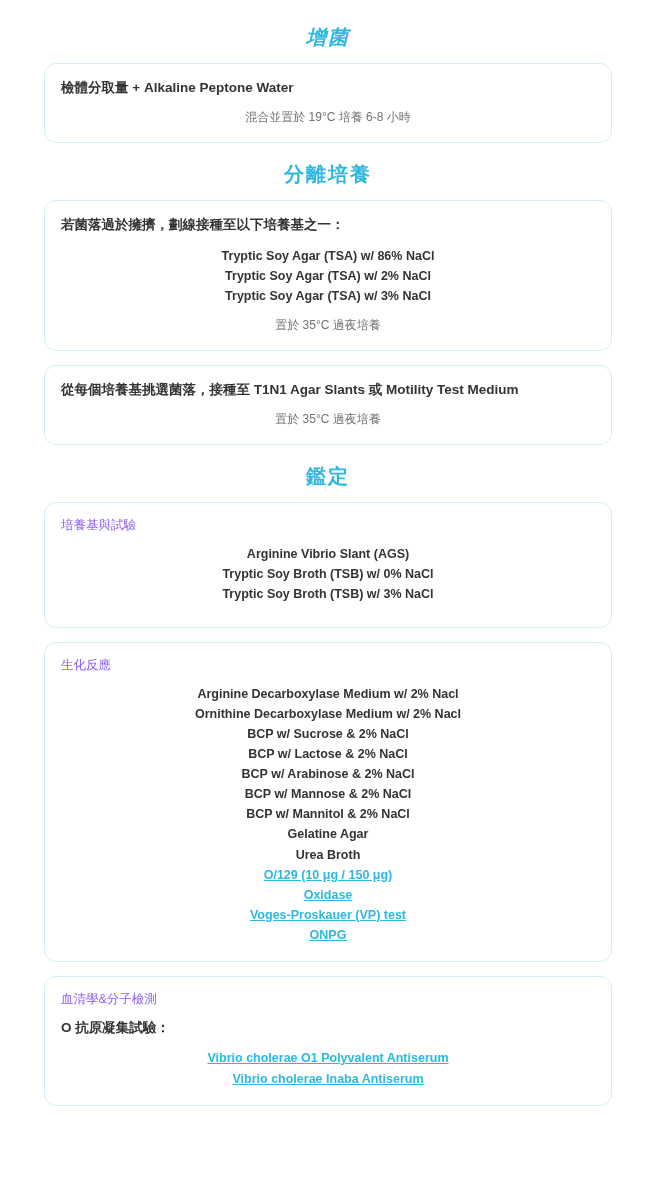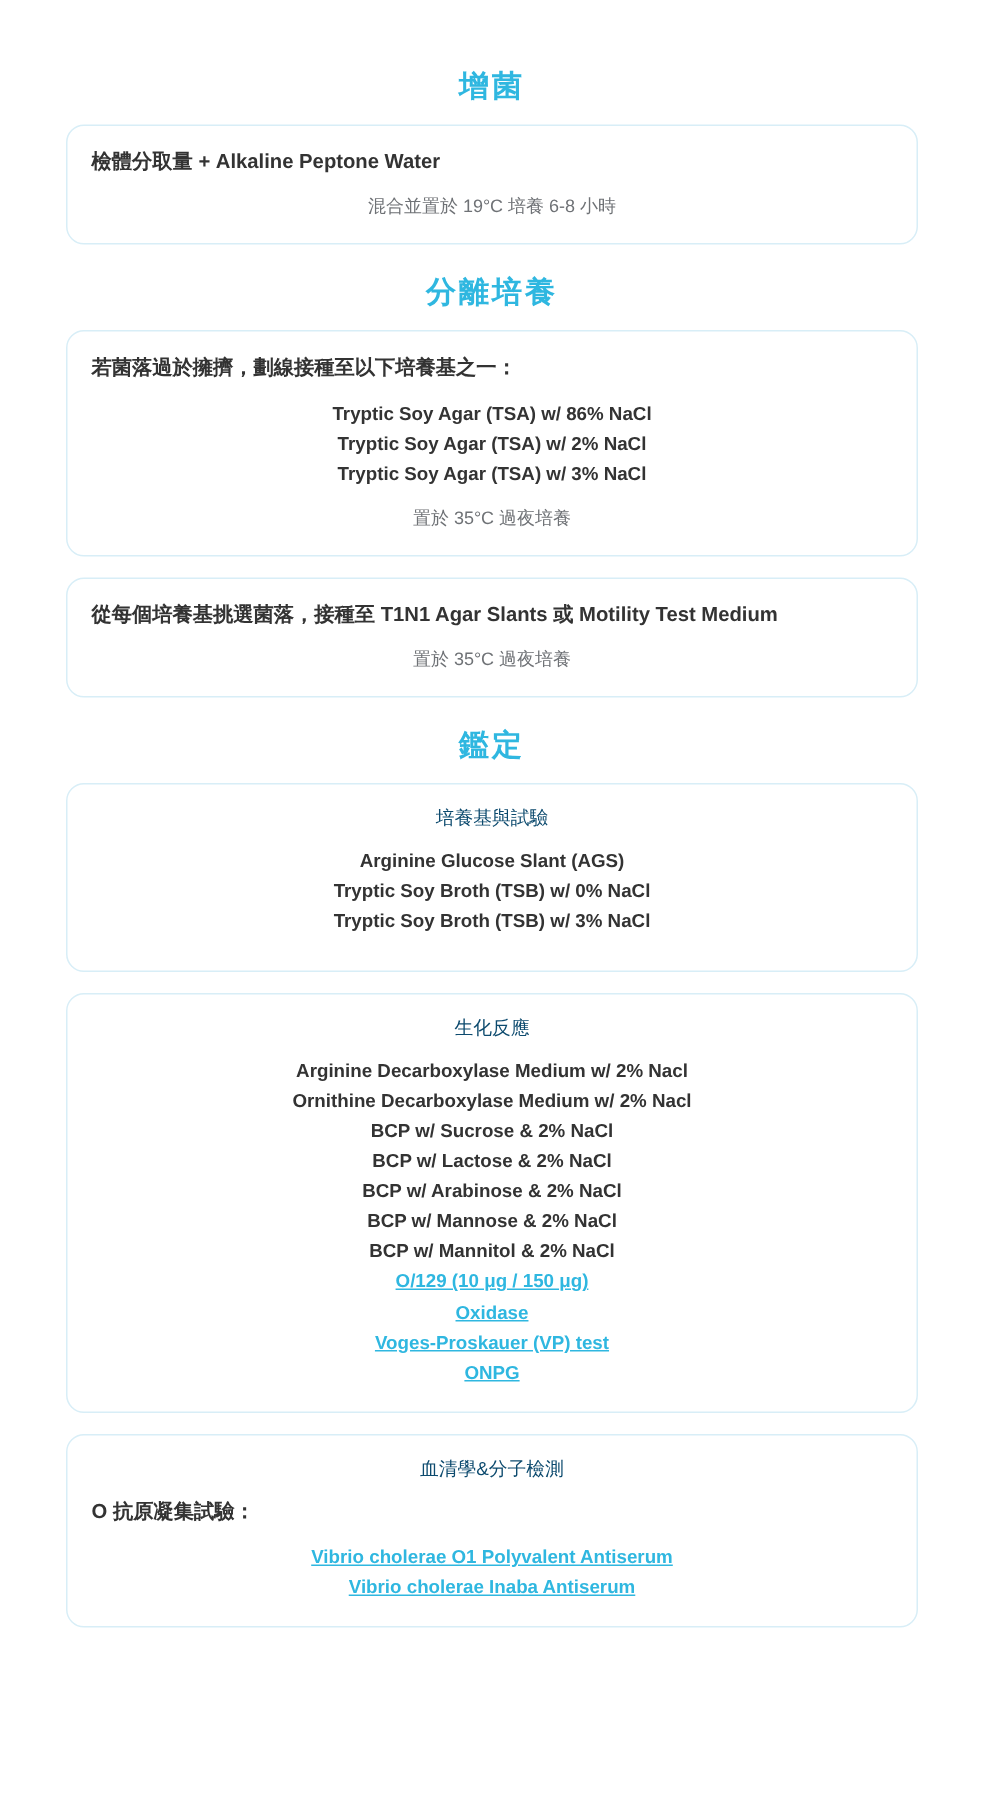--- a/index.html
+++ b/index.html
@@ -21,21 +21,22 @@
   }
   .section-title {
     text-align: center;
     color: #2fb7e0;
     font-size: 20px;
     font-weight: bold;
     letter-spacing: 2px;
     margin: 18px 0 12px 0;
   }
   .section-title.first {
-    margin-top: 24px;
+    margin-top: 4px;
+    font-style: italic;
   }
   .card {
     border: 1px solid #d8eef7;
     border-radius: 12px;
     background: #ffffff;
     padding: 14px 16px 16px 16px;
     margin-bottom: 14px;
     box-sizing: border-box;
   }
   .card-heading {
@@ -46,23 +47,22 @@
     line-height: 1.5;
   }
   .card-subheading {
     text-align: center;
     font-size: 12px;
     color: #6f7276;
     margin-top: 10px;
     line-height: 1.5;
   }
   .card-label {
-    text-align: center;
     font-size: 12.5px;
-    color: #0c4a6e;
+    color: #8b5cf6;
     margin-bottom: 10px;
   }
   .item-list {
     margin: 0;
     padding: 0;
     list-style: none;
   }
   .item-list li {
     text-align: center;
     font-size: 12.5px;
@@ -108,37 +108,39 @@
   <div class="card">
     <div class="card-heading">從每個培養基挑選菌落，接種至 T1N1 Agar Slants 或 Motility Test Medium</div>
     <div class="card-subheading">置於 35°C 過夜培養</div>
   </div>
 
   <div class="section-title">鑑定</div>
 
   <div class="card">
     <div class="card-label">培養基與試驗</div>
     <ul class="item-list">
-      <li>Arginine Glucose Slant (AGS)</li>
+      <li>Arginine Vibrio Slant (AGS)</li>
       <li>Tryptic Soy Broth (TSB) w/ 0% NaCl</li>
       <li>Tryptic Soy Broth (TSB) w/ 3% NaCl</li>
     </ul>
     <div class="spacer-6"></div>
   </div>
 
   <div class="card">
     <div class="card-label">生化反應</div>
     <ul class="item-list">
       <li>Arginine Decarboxylase Medium w/ 2% Nacl</li>
       <li>Ornithine Decarboxylase Medium w/ 2% Nacl</li>
       <li>BCP w/ Sucrose &amp; 2% NaCl</li>
       <li>BCP w/ Lactose &amp; 2% NaCl</li>
       <li>BCP w/ Arabinose &amp; 2% NaCl</li>
       <li>BCP w/ Mannose &amp; 2% NaCl</li>
       <li>BCP w/ Mannitol &amp; 2% NaCl</li>
+      <li>Gelatine Agar</li>
+      <li>Urea Broth</li>
       <li class="accent">O/129 (10 μg / 150 μg)</li>
       <li class="accent">Oxidase</li>
       <li class="accent">Voges-Proskauer (VP) test</li>
       <li class="accent">ONPG</li>
     </ul>
   </div>
 
   <div class="card">
     <div class="card-label">血清學&amp;分子檢測</div>
     <div class="card-heading">O 抗原凝集試驗：</div>

